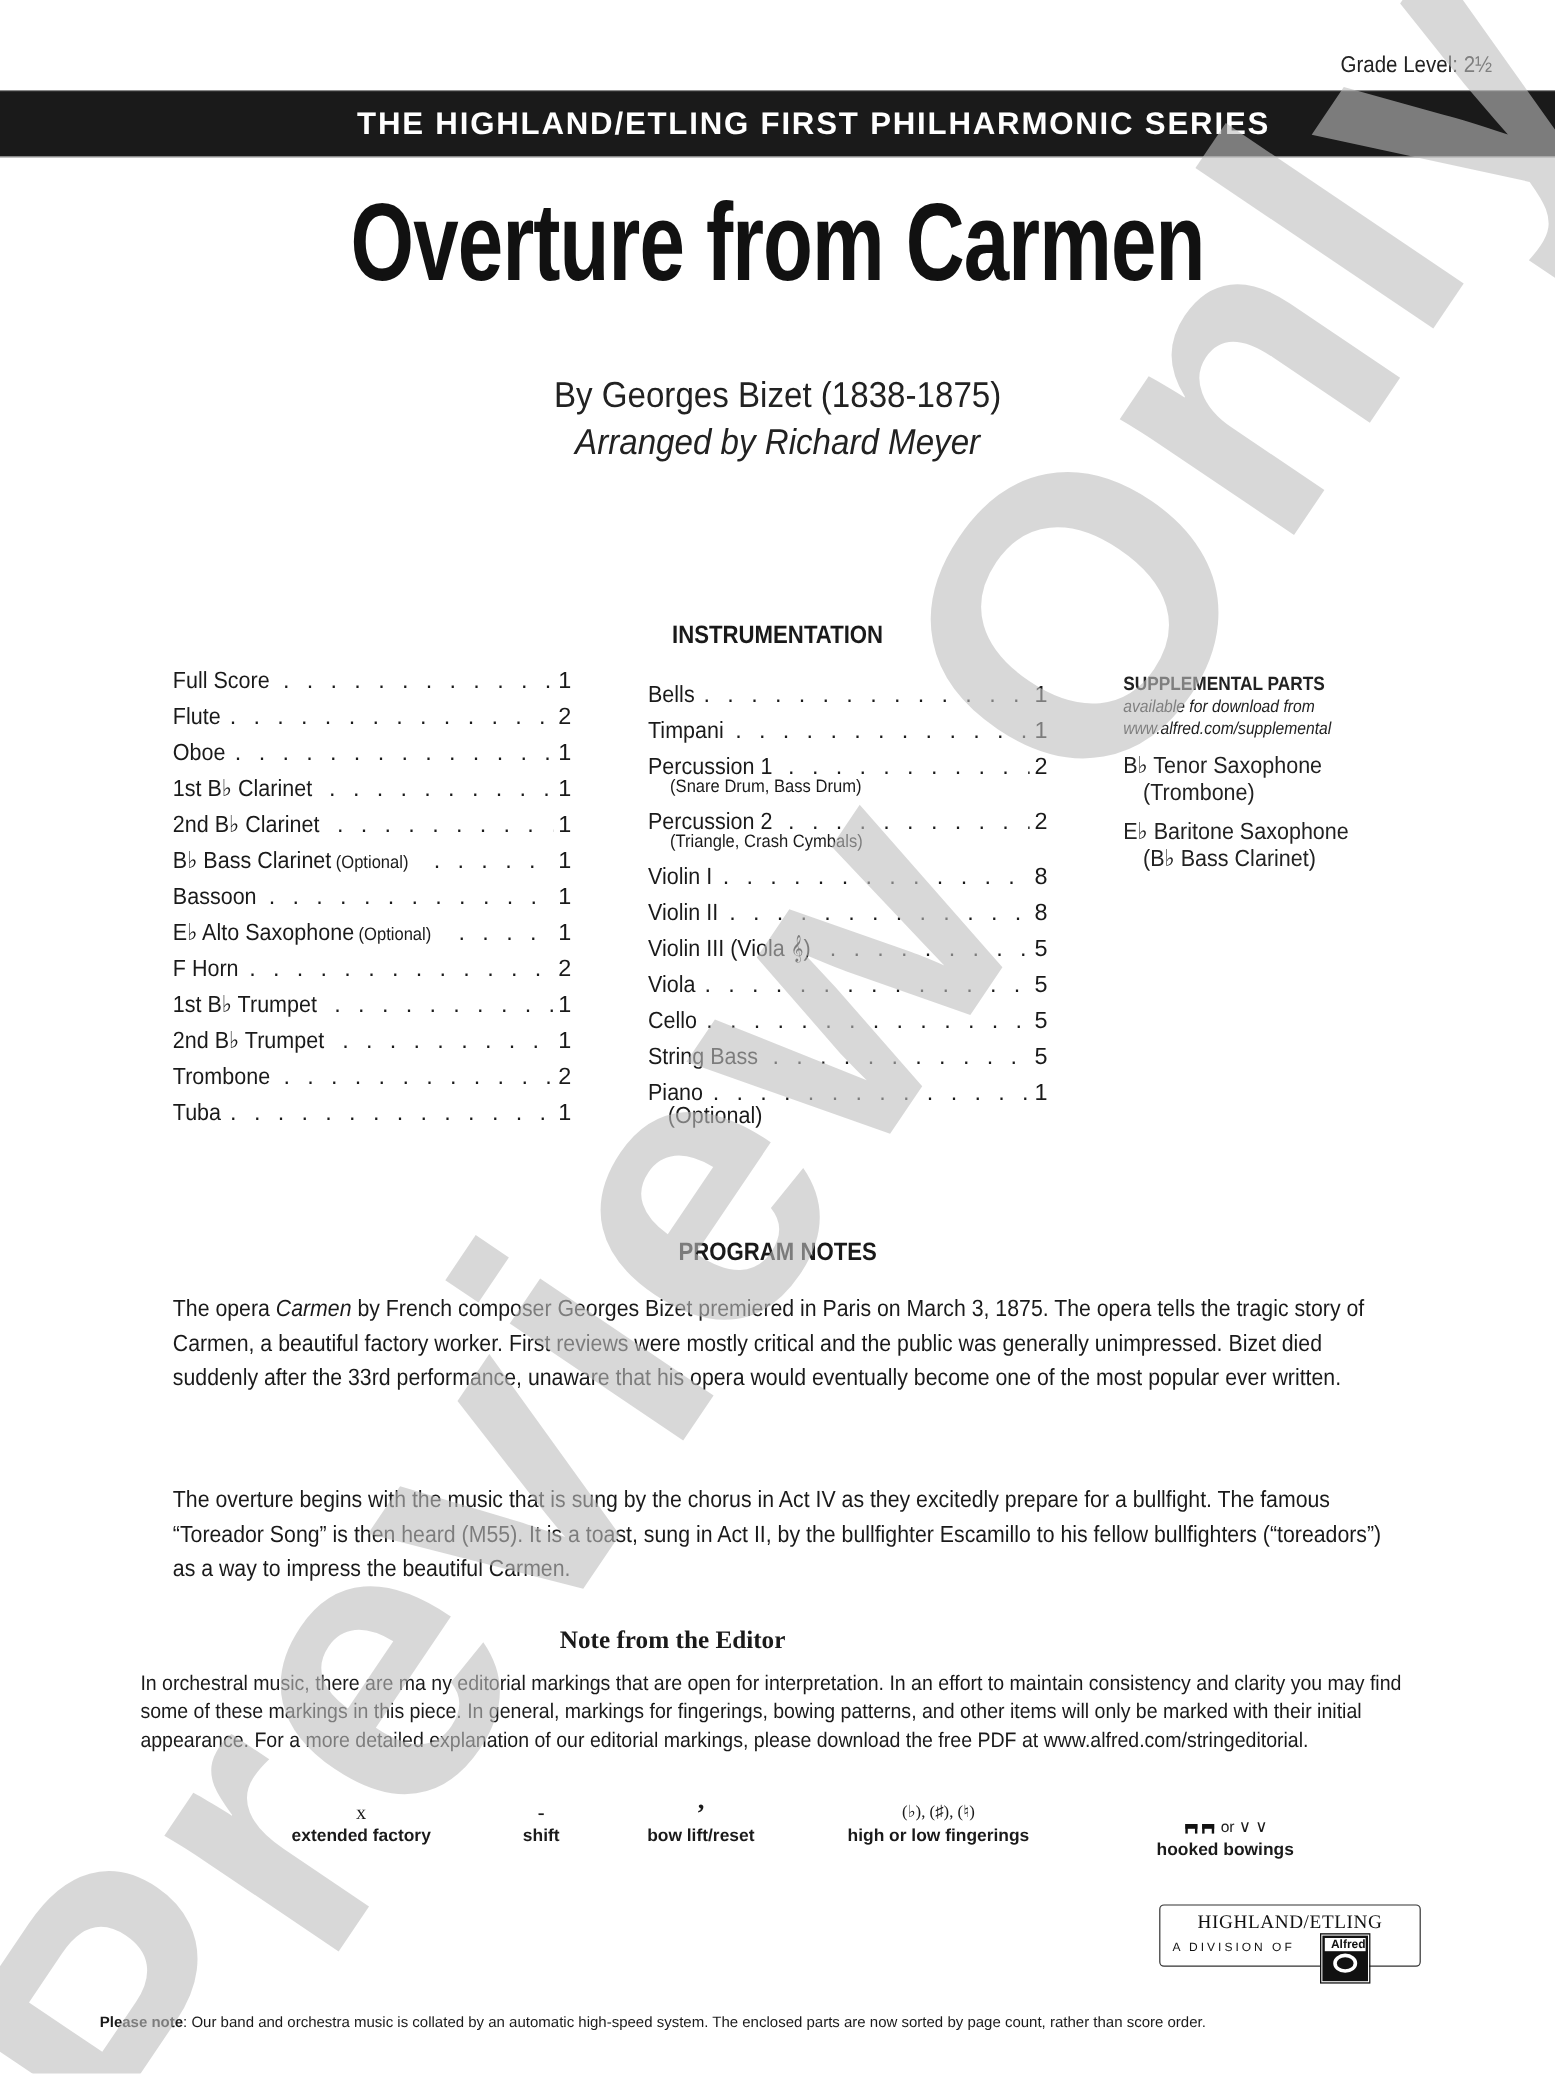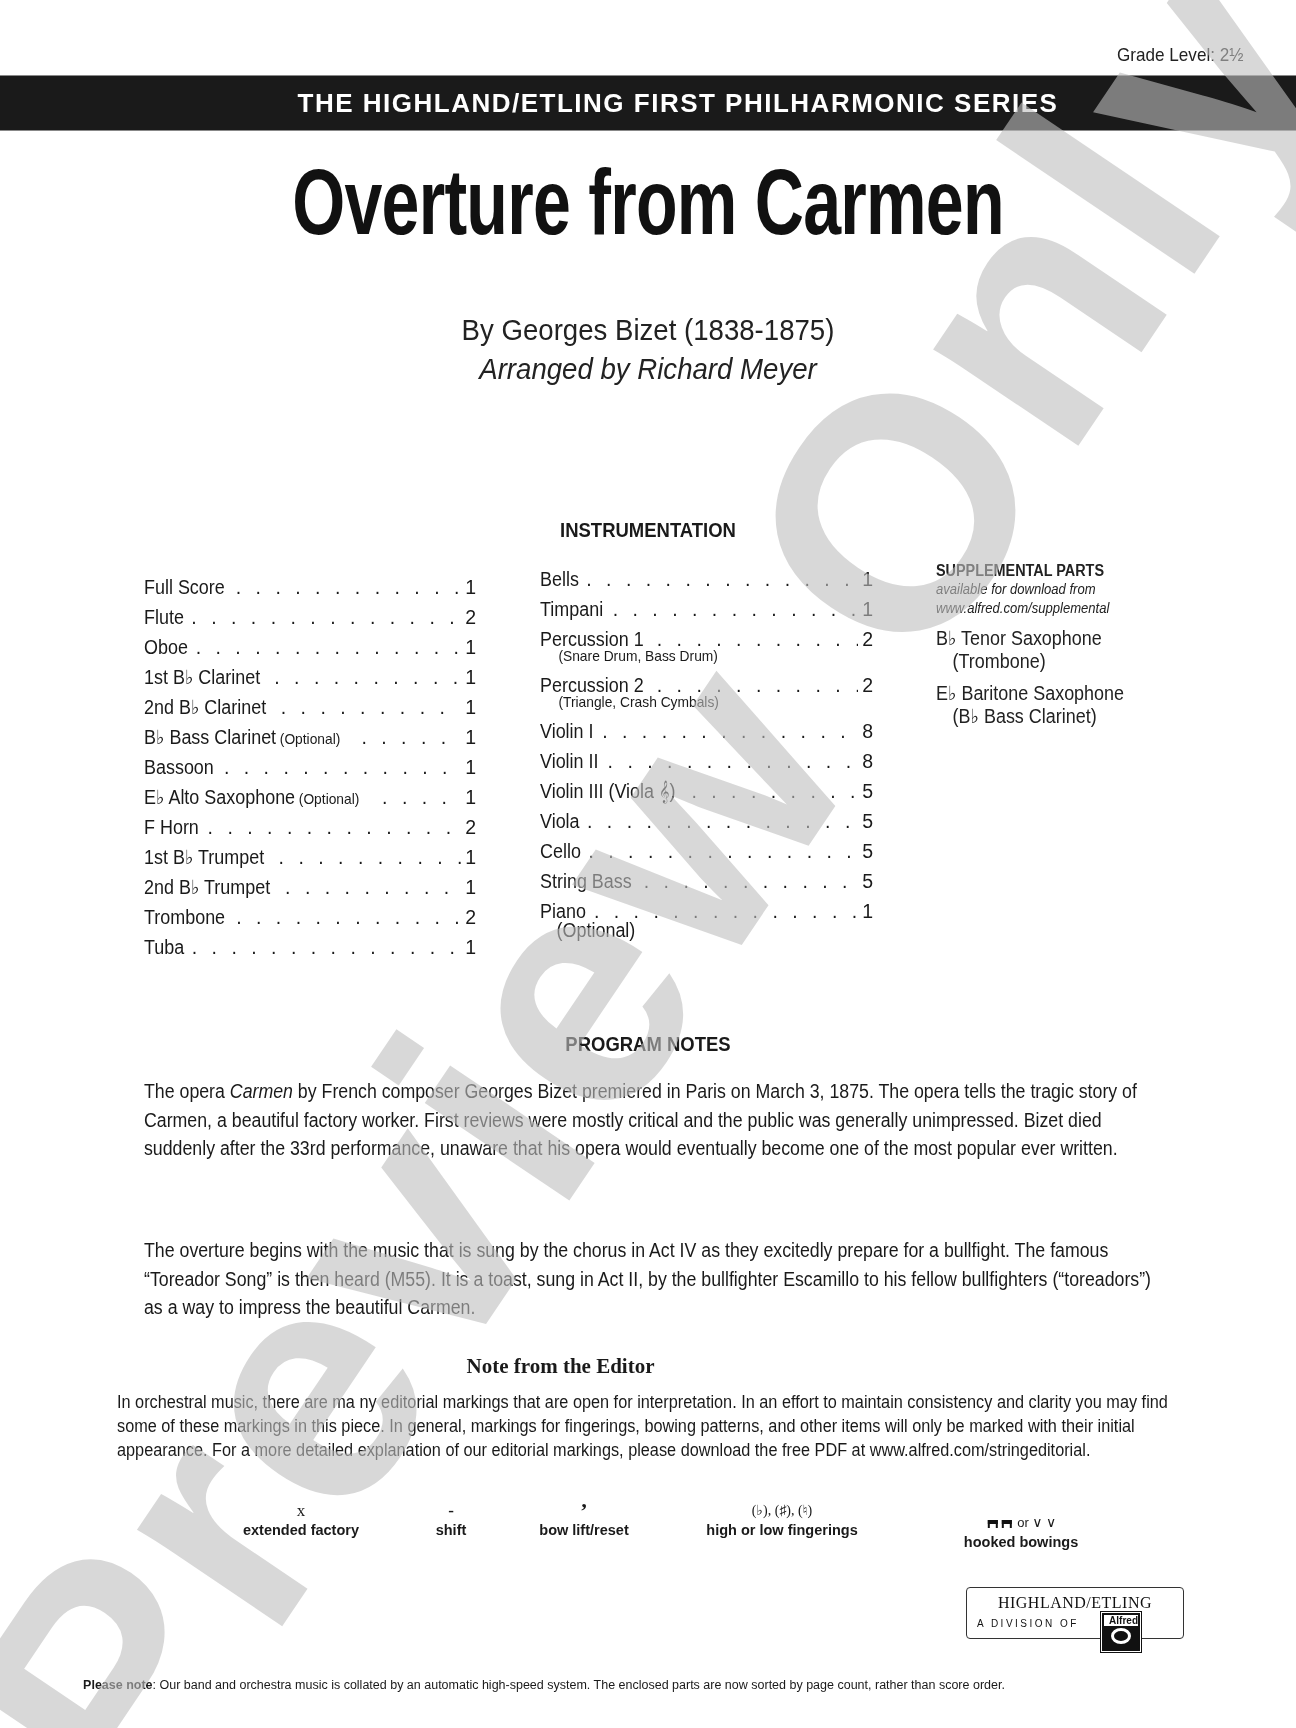--- a/index.html
+++ b/index.html
@@ -12,21 +12,21 @@
 
   .title { position: absolute; top: 150px; left: 0; width: 1296px; text-align: center; font-family: "Liberation Sans", sans-serif; font-weight: bold; font-size: 92px; color: #111; transform: scaleX(0.74); transform-origin: 648px 0; letter-spacing: -1px; }
   .composer { position: absolute; top: 313px; left: 0; width: 1296px; text-align: center; font-size: 30px; color: #222; transform: scaleX(0.92); transform-origin: 648px 0; }
   .arranger { position: absolute; top: 352px; left: 0; width: 1296px; text-align: center; font-size: 30px; font-style: italic; color: #222; transform: scaleX(0.92); transform-origin: 648px 0; }
 
   .section-heading { position: absolute; left: 0; width: 1296px; text-align: center; font-weight: bold; font-size: 21px; color: #1a1a1a; transform: scaleX(0.88); transform-origin: 648px 0; }
   .h-instr { top: 518px; }
   .h-prog { top: 1032px; }
 
   .col { position: absolute; font-size: 19.5px; color: #1a1a1a; }
-  .col1 { left: 144px; top: 572px; width: 332px; }
+  .col1 { left: 144px; top: 552px; width: 332px; }
   .col2 { left: 540px; top: 564px; width: 333px; }
   .row { display: flex; align-items: baseline; height: 30px; line-height: 30px; white-space: nowrap; }
   .row .name { flex: 0 0 auto; transform: scaleX(0.92); transform-origin: left; }
   .row .opt { font-size: 15px; margin-left: 4px; }
   .row .dots { flex: 1 1 auto; overflow: hidden; letter-spacing: 4.5px; color: #1a1a1a; margin: 0 4px; }
   .row .qty { flex: 0 0 auto; }
   .sub { font-size: 15px; height: 22px; line-height: 16px; padding-left: 20px; margin-top: -6px; transform: scaleX(0.92); transform-origin: left; }
   .piano-opt { height: 24px; line-height: 20px; padding-left: 18px; margin-top: -6px; }
 
   .supp { position: absolute; left: 936px; top: 562px; width: 240px; color: #222; }

